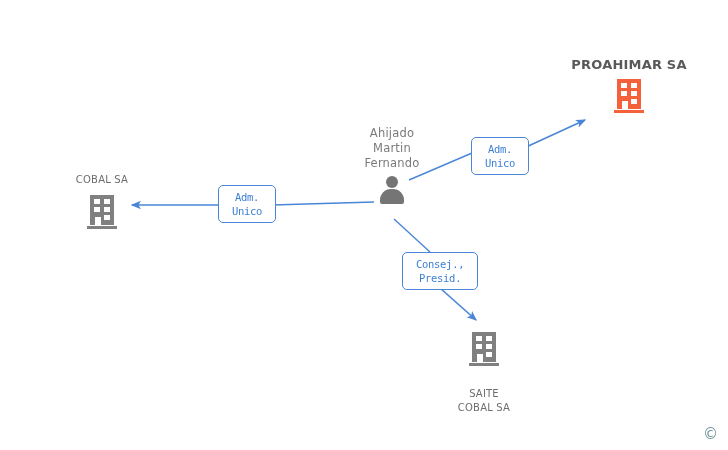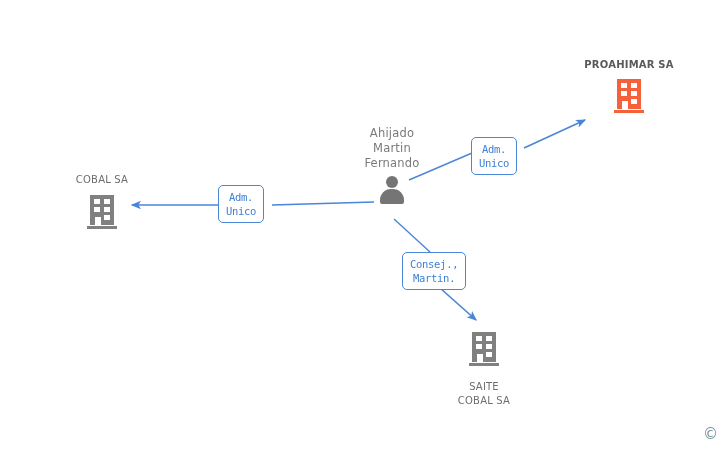--- a/index.html
+++ b/index.html
@@ -35,21 +35,21 @@
     white-space: pre-line;
     letter-spacing: 0.2px;
   }
   .node-label.company {
     color: #6e6e6e;
     font-family: "DejaVu Sans", sans-serif;
   }
   .node-label.company-highlight {
     color: #5a5a5a;
     font-weight: bold;
-    font-size: 10px;
+    font-size: 13px;
   }
   .node-label.person {
     color: #7a7a7a;
     font-size: 11.5px;
     line-height: 15px;
   }
   .icon-building {
     width: 30px;
     height: 34px;
     position: relative;
@@ -112,21 +112,21 @@
     position: absolute;
     background: #ffffff;
     border: 1.6px solid #4a86d8;
     border-radius: 5px;
     color: #3d7fd4;
     font-size: 10.5px;
     line-height: 14px;
     font-family: "DejaVu Sans Mono", monospace;
     text-align: center;
     white-space: pre-line;
-    padding: 4px 7px;
+    padding: 4px 13px;
     letter-spacing: -0.3px;
     z-index: 5;
   }
   #watermark {
     position: absolute;
     right: 10px;
     bottom: 8px;
     display: flex;
     align-items: center;
     gap: 3px;
@@ -213,28 +213,28 @@
   <div class="icon-building" style="color:#808080;">
     <div class="body"></div>
     <div class="win" style="left:7px; top:4px;"></div>
     <div class="win" style="left:17px; top:4px;"></div>
     <div class="win" style="left:7px; top:12px;"></div>
     <div class="win" style="left:17px; top:12px;"></div>
     <div class="win" style="left:17px; top:20px;"></div>
     <div class="door"></div>
     <div class="base"></div>
   </div>
-  <div class="node-label company" style="margin-top:14px;">SAITE
+  <div class="node-label company" style="margin-top:21px;">SAITE
 COBAL SA</div>
 </div>
 
 <div class="badge" style="left:471px; top:137px;">Adm.
 Unico</div>
 
 <div class="badge" style="left:218px; top:185px;">Adm.
 Unico</div>
 
 <div class="badge" style="left:402px; top:252px;">Consej.,
-Martin.</div>
+Presid.</div>
 
 <div id="watermark">
   <span class="copy">©</span>
 </div>
 
 </body></html>

